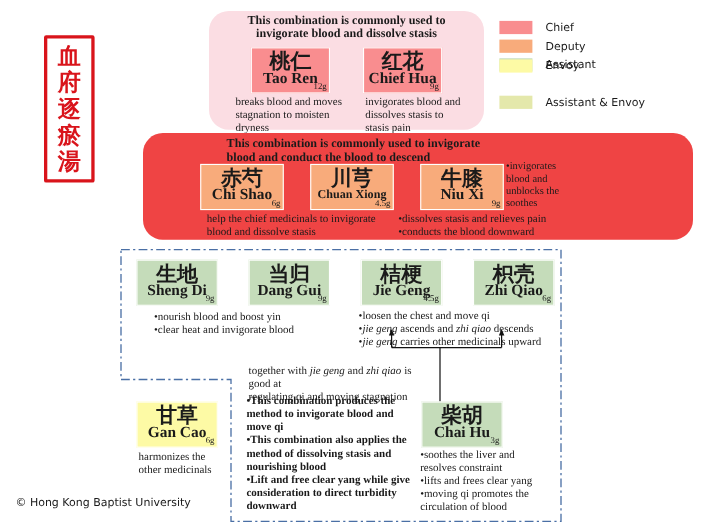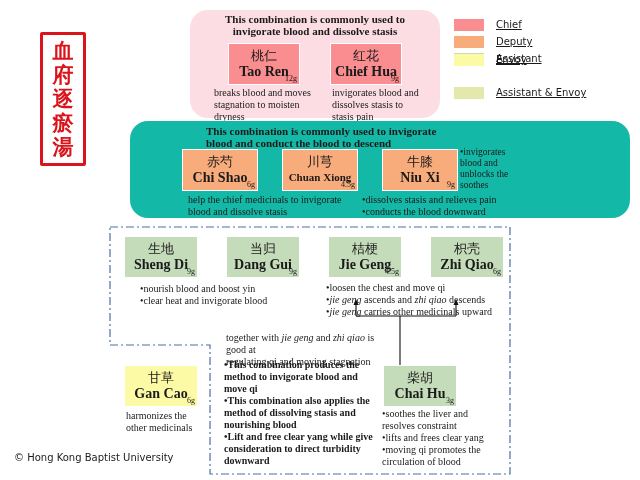--- a/index.html
+++ b/index.html
@@ -3,33 +3,33 @@
 <meta charset="utf-8">
 <style>
   html,body{margin:0;padding:0;background:#fff;}
   body{width:640px;height:480px;position:relative;overflow:hidden;font-family:"Liberation Serif",serif;color:#1a1a1a;}
   .abs{position:absolute;}
   .seal{left:40px;top:32px;width:46px;height:134px;border:3px solid #d9141b;border-radius:2px;box-sizing:border-box;
         display:flex;flex-direction:column;align-items:center;justify-content:space-around;padding:4px 0;}
   .seal span{color:#d9141b;font-family:"DejaVu Sans",sans-serif;font-size:21px;line-height:22px;font-weight:bold;}
   .group{border-radius:18px;}
   .g-chief{left:190px;top:10px;width:250px;height:108px;background:#fbdde3;}
-  .g-deputy{left:130px;top:121px;width:500px;height:97px;background:#14b8a6;}
+  .g-deputy{left:130px;top:121px;width:500px;height:97px;background:#ef4444;}
   .gtitle{font-weight:bold;font-size:11px;line-height:12px;text-align:center;}
   .herb{position:absolute;box-sizing:border-box;border:1px solid #fff;text-align:center;}
-  .herb .cn{font-family:"DejaVu Sans",sans-serif;font-size:13px;line-height:16px;margin-top:4px;}
+  .herb .cn{font-family:"DejaVu Sans",sans-serif;font-size:19px;line-height:16px;margin-top:4px;font-weight:bold;}
   .herb .py{font-weight:bold;font-size:14px;line-height:15px;}
   .herb .dose{position:absolute;right:2px;bottom:1px;font-size:8px;}
   .chief{background:#f98d8f;}
   .deputy{background:#f8ab7b;}
   .assist{background:#c5dcba;}
   .envoy{background:#fdfaa5;}
   .desc{position:absolute;font-size:10px;line-height:12px;}
   .desc.b{font-weight:bold;}
-  .legend-item{position:absolute;left:454px;height:12px;display:flex;text-decoration:underline;}
+  .legend-item{position:absolute;left:454px;height:12px;display:flex;align-items:center;}
   .sw{width:30px;height:12px;margin-right:12px;}
   .lg-lbl{font-family:"DejaVu Sans",sans-serif;font-size:10px;}
   .copy{left:14px;top:452px;font-family:"DejaVu Sans",sans-serif;font-size:10px;}
   svg.lines{position:absolute;left:0;top:0;}
 </style>
 </head>
 <body>
 
 <div class="abs seal">
   <span>血</span>

